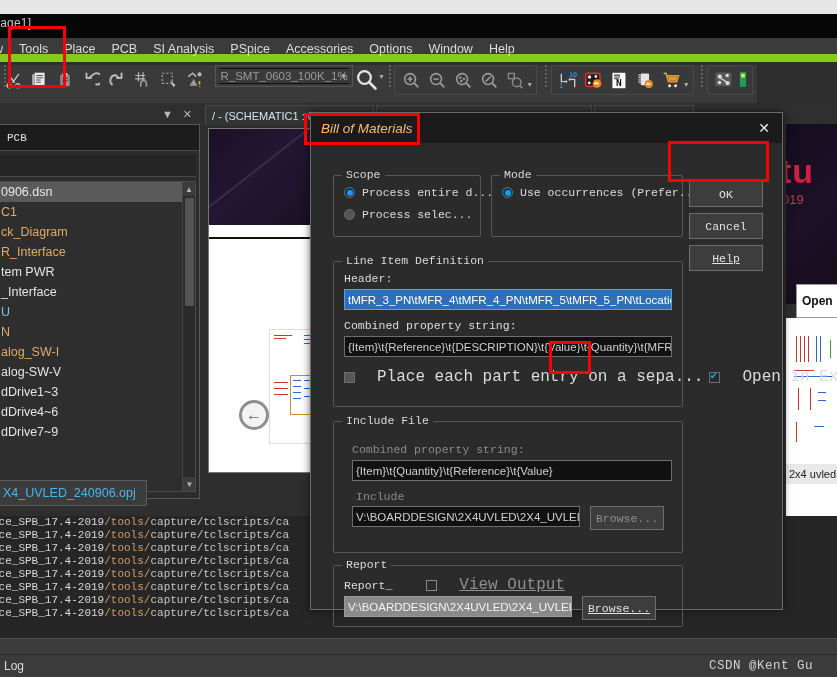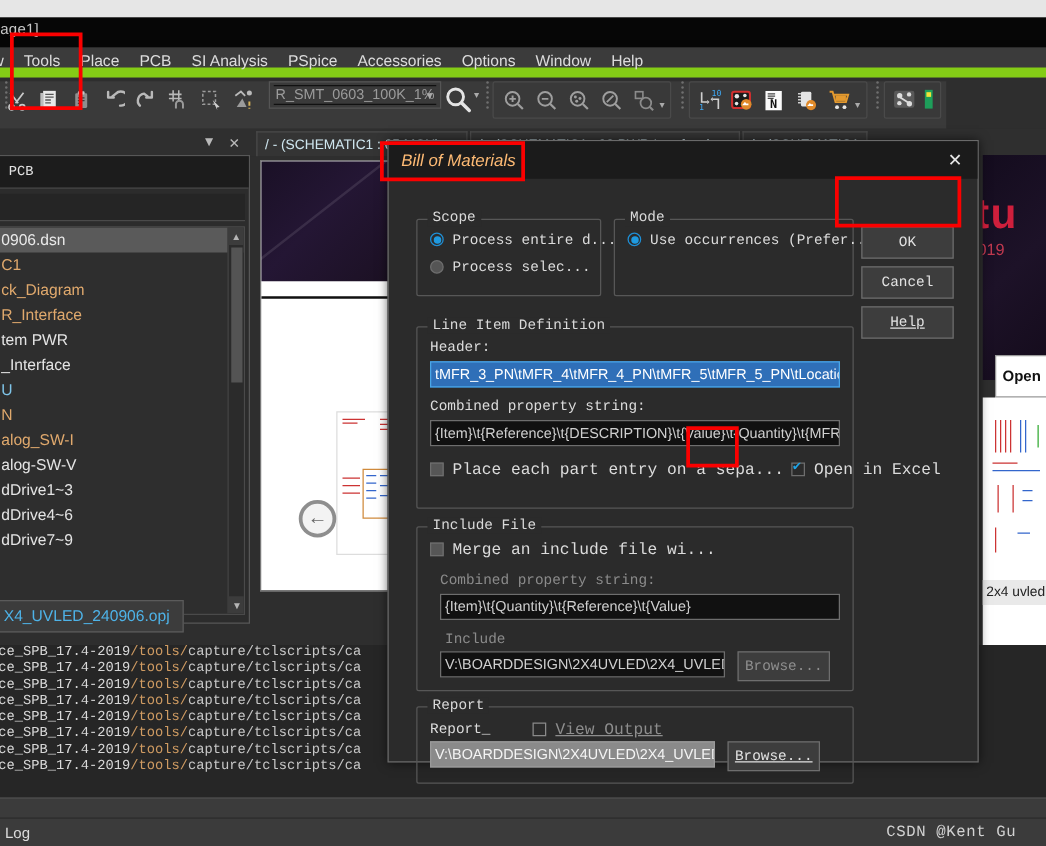--- a/index.html
+++ b/index.html
@@ -131,33 +131,33 @@
   .dlg-title{height:30px;background:#1b1b1b;display:flex;align-items:center;
              justify-content:space-between;padding:0 8px 0 10px;}
   .dlg-title .t{color:#fdba74;font-size:13.5px;font-style:italic;}
   .dlg-title .x{color:#e8e8e8;font-size:14px;cursor:pointer;padding:0 4px;}
   .dlg-body{position:relative;height:468px;}
 
   .grp{position:absolute;border:1px solid #575757;border-radius:2px;}
   .grp > .lg{position:absolute;top:-8px;left:8px;background:#2b2b2b;padding:0 4px;
              color:#d9d9d9;font-size:11.5px;font-family:"Liberation Mono",monospace;}
 
-  .radio{display:flex;align-items:flex-start;gap:7px;color:#dcdcdc;font-size:11.5px;
+  .radio{display:flex;align-items:center;gap:7px;color:#dcdcdc;font-size:11.5px;
          font-family:"Liberation Mono",monospace;cursor:pointer;white-space:nowrap;}
   .rd{width:11px;height:11px;border-radius:50%;background:#555;border:1px solid #6e6e6e;
       display:flex;align-items:center;justify-content:center;flex:none;}
   .rd.on{background:#2b2b2b;border:1px solid #1f8fd6;}
   .rd.on:after{content:"";width:6px;height:6px;border-radius:50%;background:#1f9ae0;display:block;}
   .u{text-decoration:underline;}
 
   .cb{width:11px;height:11px;background:#565656;border:1px solid #6e6e6e;flex:none;}
   .cb.on{background:#2b2b2b;border:1px solid #6e6e6e;position:relative;}
   .cb.on:after{content:"✔";position:absolute;left:0;top:-4px;color:#1fa5e8;font-size:11px;line-height:14px;}
   .cb.empty{background:#2b2b2b;border:1px solid #8a8a8a;}
-  .chkrow{display:flex;align-items:center;gap:7px;color:#dcdcdc;font-size:13px;
+  .chkrow{display:flex;align-items:center;gap:22px;color:#dcdcdc;font-size:16px;
           font-family:"Liberation Mono",monospace;cursor:pointer;white-space:nowrap;}
   .chkrow.dim{color:#8e8e8e;}
 
   .lbl{color:#dcdcdc;font-size:11.5px;font-family:"Liberation Mono",monospace;white-space:nowrap;}
   .lbl.dim{color:#8b8b8b;}
 
   .field{height:21px;background:#111;border:1px solid #6e6e6e;display:flex;align-items:center;
          padding:0 3px;color:#cfcfcf;font-size:11.5px;overflow:hidden;white-space:nowrap;cursor:text;}
   .field.sel{background:#2f6fb8;border:1px solid #49a6e8;color:#fff;}
   .field.gray{background:#8a8a8a;border:1px solid #9a9a9a;color:#f4f4f4;}
@@ -590,24 +590,20 @@
               <span class="cb on"></span>
               <span>Open in Excel</span>
             </label>
           </div>
         </div>
       </div>
 
       <div class="grp" style="left:22px;top:278px;width:350px;height:132px;">
         <span class="lg">Include File</span>
         <div style="padding:10px 10px 0 10px;">
-          <label class="chkrow">
-            <span class="cb"></span>
-            <span>Merge an include file wi...</span>
-          </label>
           <div class="lbl dim" style="margin-top:11px;margin-left:8px;">Combined property string:</div>
           <div class="field" style="margin-top:4px;margin-left:8px;width:320px;">
             <span>{Item}\t{Quantity}\t{Reference}\t{Value}</span>
           </div>
           <div class="lbl dim" style="margin-top:9px;margin-left:12px;">Include</div>
           <div style="display:flex;gap:10px;margin-top:3px;margin-left:8px;">
             <div class="field" style="width:228px;">
               <span>V:\BOARDDESIGN\2X4UVLED\2X4_UVLED_</span>
             </div>
             <div class="btn dim" style="width:74px;height:24px;">

